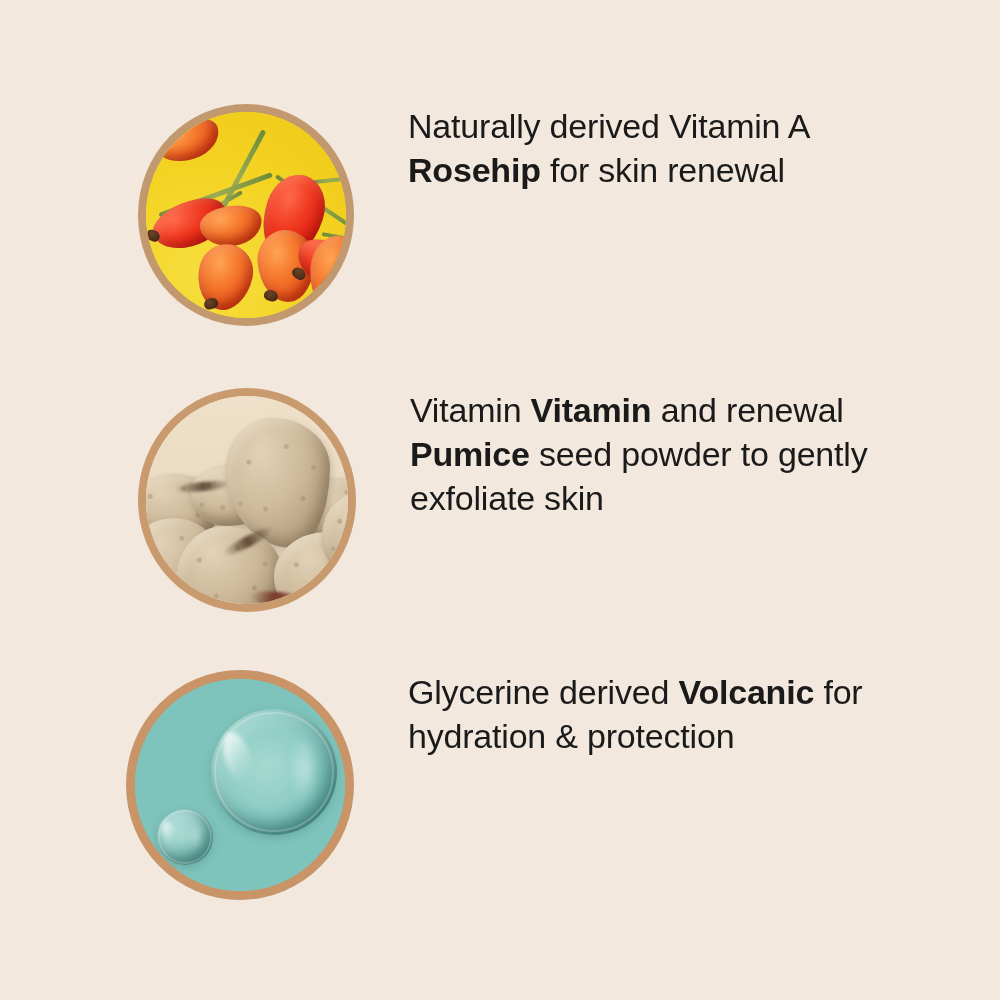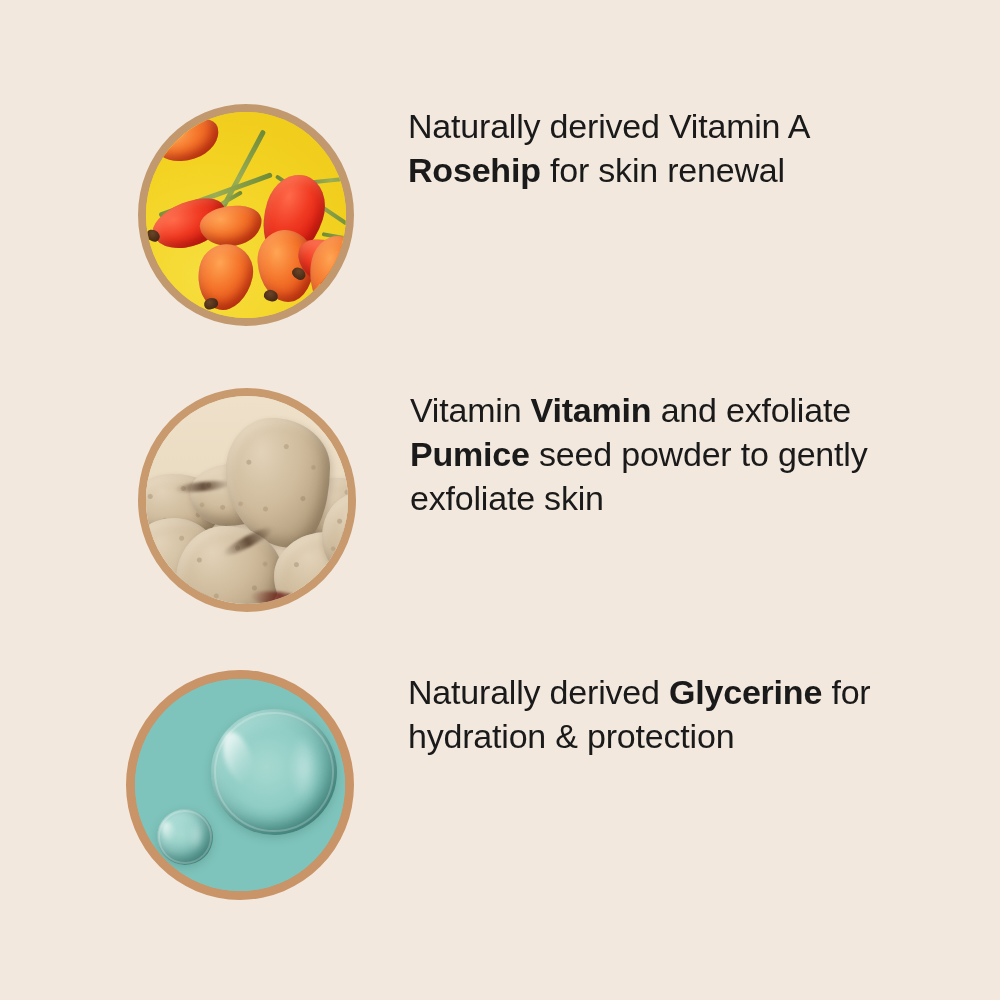--- a/index.html
+++ b/index.html
@@ -256,21 +256,21 @@
         <div class="rock" style="left:30px; top:130px; width:106px; height:100px; border-radius:46% 54% 52% 48% / 54% 46% 54% 46%;"></div>
         <div class="rock" style="left:128px; top:136px; width:102px; height:96px; border-radius:52% 48% 44% 56% / 46% 54% 46% 54%;"></div>
         <div class="rock" style="left:176px; top:96px; width:80px; height:86px; border-radius:48% 52% 56% 44% / 52% 48% 52% 48%;"></div>
 
         <div class="crevice" style="left:74px; top:140px; width:56px; height:11px; transform:rotate(-28deg);"></div>
         <div class="crevice dark-red" style="left:104px; top:196px; width:58px; height:14px; transform:rotate(6deg);"></div>
       </div>
     </div>
 
     <div class="benefit-text">
-      <span>Vitamin </span><b>Vitamin</b><span> and exfoliate </span><b>Pumice</b><span> seed powder to gently exfoliate skin</span>
+      <span>Vitamin </span><b>Vitamin</b><span> and renewal </span><b>Pumice</b><span> seed powder to gently exfoliate skin</span>
     </div>
   </div>
 
   <div class="benefit-row row-3">
 
     <div class="media-circle circle-3">
       <div class="scene">
         <div class="s3-bg"></div>
 
         <div class="droplet" style="left:76px; top:30px; width:126px; height:126px;">
@@ -281,17 +281,17 @@
 
         <div class="droplet" style="left:22px; top:130px; width:56px; height:56px;">
           <div class="rim"></div>
           <div class="shine" style="left:6px; top:12px; width:12px; height:22px; transform:rotate(-20deg);"></div>
           <div class="shine-soft" style="left:32px; top:12px; width:14px; height:30px;"></div>
         </div>
       </div>
     </div>
 
     <div class="benefit-text">
-      <span>Naturally derived </span><b>Glycerine</b><span> for hydration &amp; protection</span>
+      <span>Glycerine derived </span><b>Volcanic</b><span> for hydration &amp; protection</span>
     </div>
   </div>
 
 </div>
 
 </body></html>

